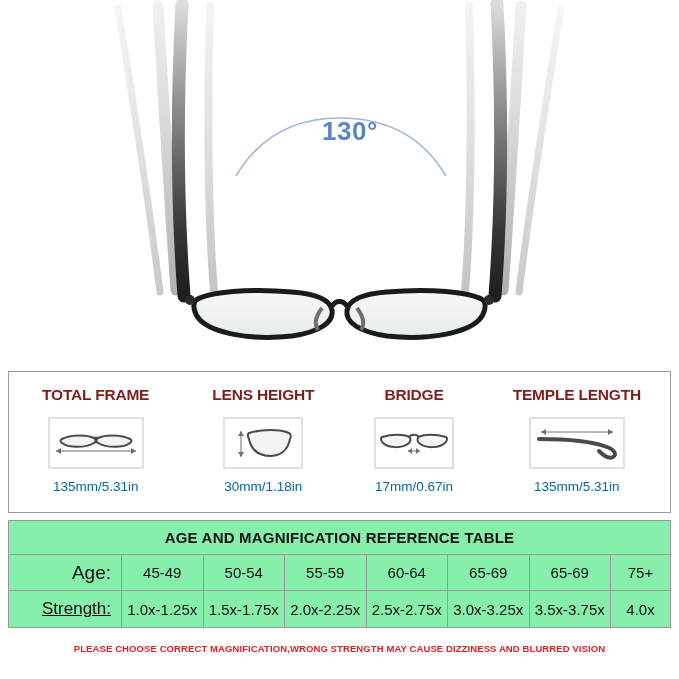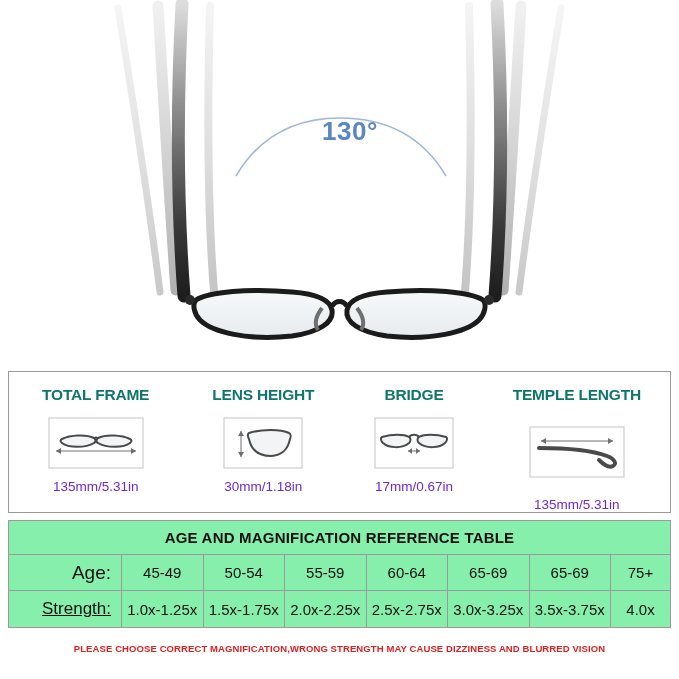--- a/index.html
+++ b/index.html
@@ -61,39 +61,39 @@
     flex: 1 1 0;
     display: flex;
     flex-direction: column;
     align-items: center;
     justify-content: flex-start;
     padding-top: 14px;
     box-sizing: border-box;
   }
   .spec-col.c1 { flex: 1.07 1 0; }
   .spec-col.c4 { flex: 0.86 1 0; }
-  .spec-col.c5 { flex: 1.15 1 0; justify-content: space-between; }
+  .spec-col.c5 { flex: 1.15 1 0; }
   .spec-title {
     font-size: 15.5px;
     font-weight: bold;
     letter-spacing: -0.2px;
-    color: #0f766e;
+    color: #7f1d1d;
     white-space: nowrap;
   }
   .spec-icon {
     margin-top: 12px;
     height: 54px;
     display: flex;
     align-items: center;
     justify-content: center;
   }
   .spec-val {
     margin-top: 9px;
     font-size: 13.5px;
-    color: #6d28d9;
+    color: #0369a1;
     white-space: nowrap;
   }
 
   
   .age-box {
     position: absolute;
     left: 8px;
     top: 520px;
     width: 663px;
     height: 108px;

